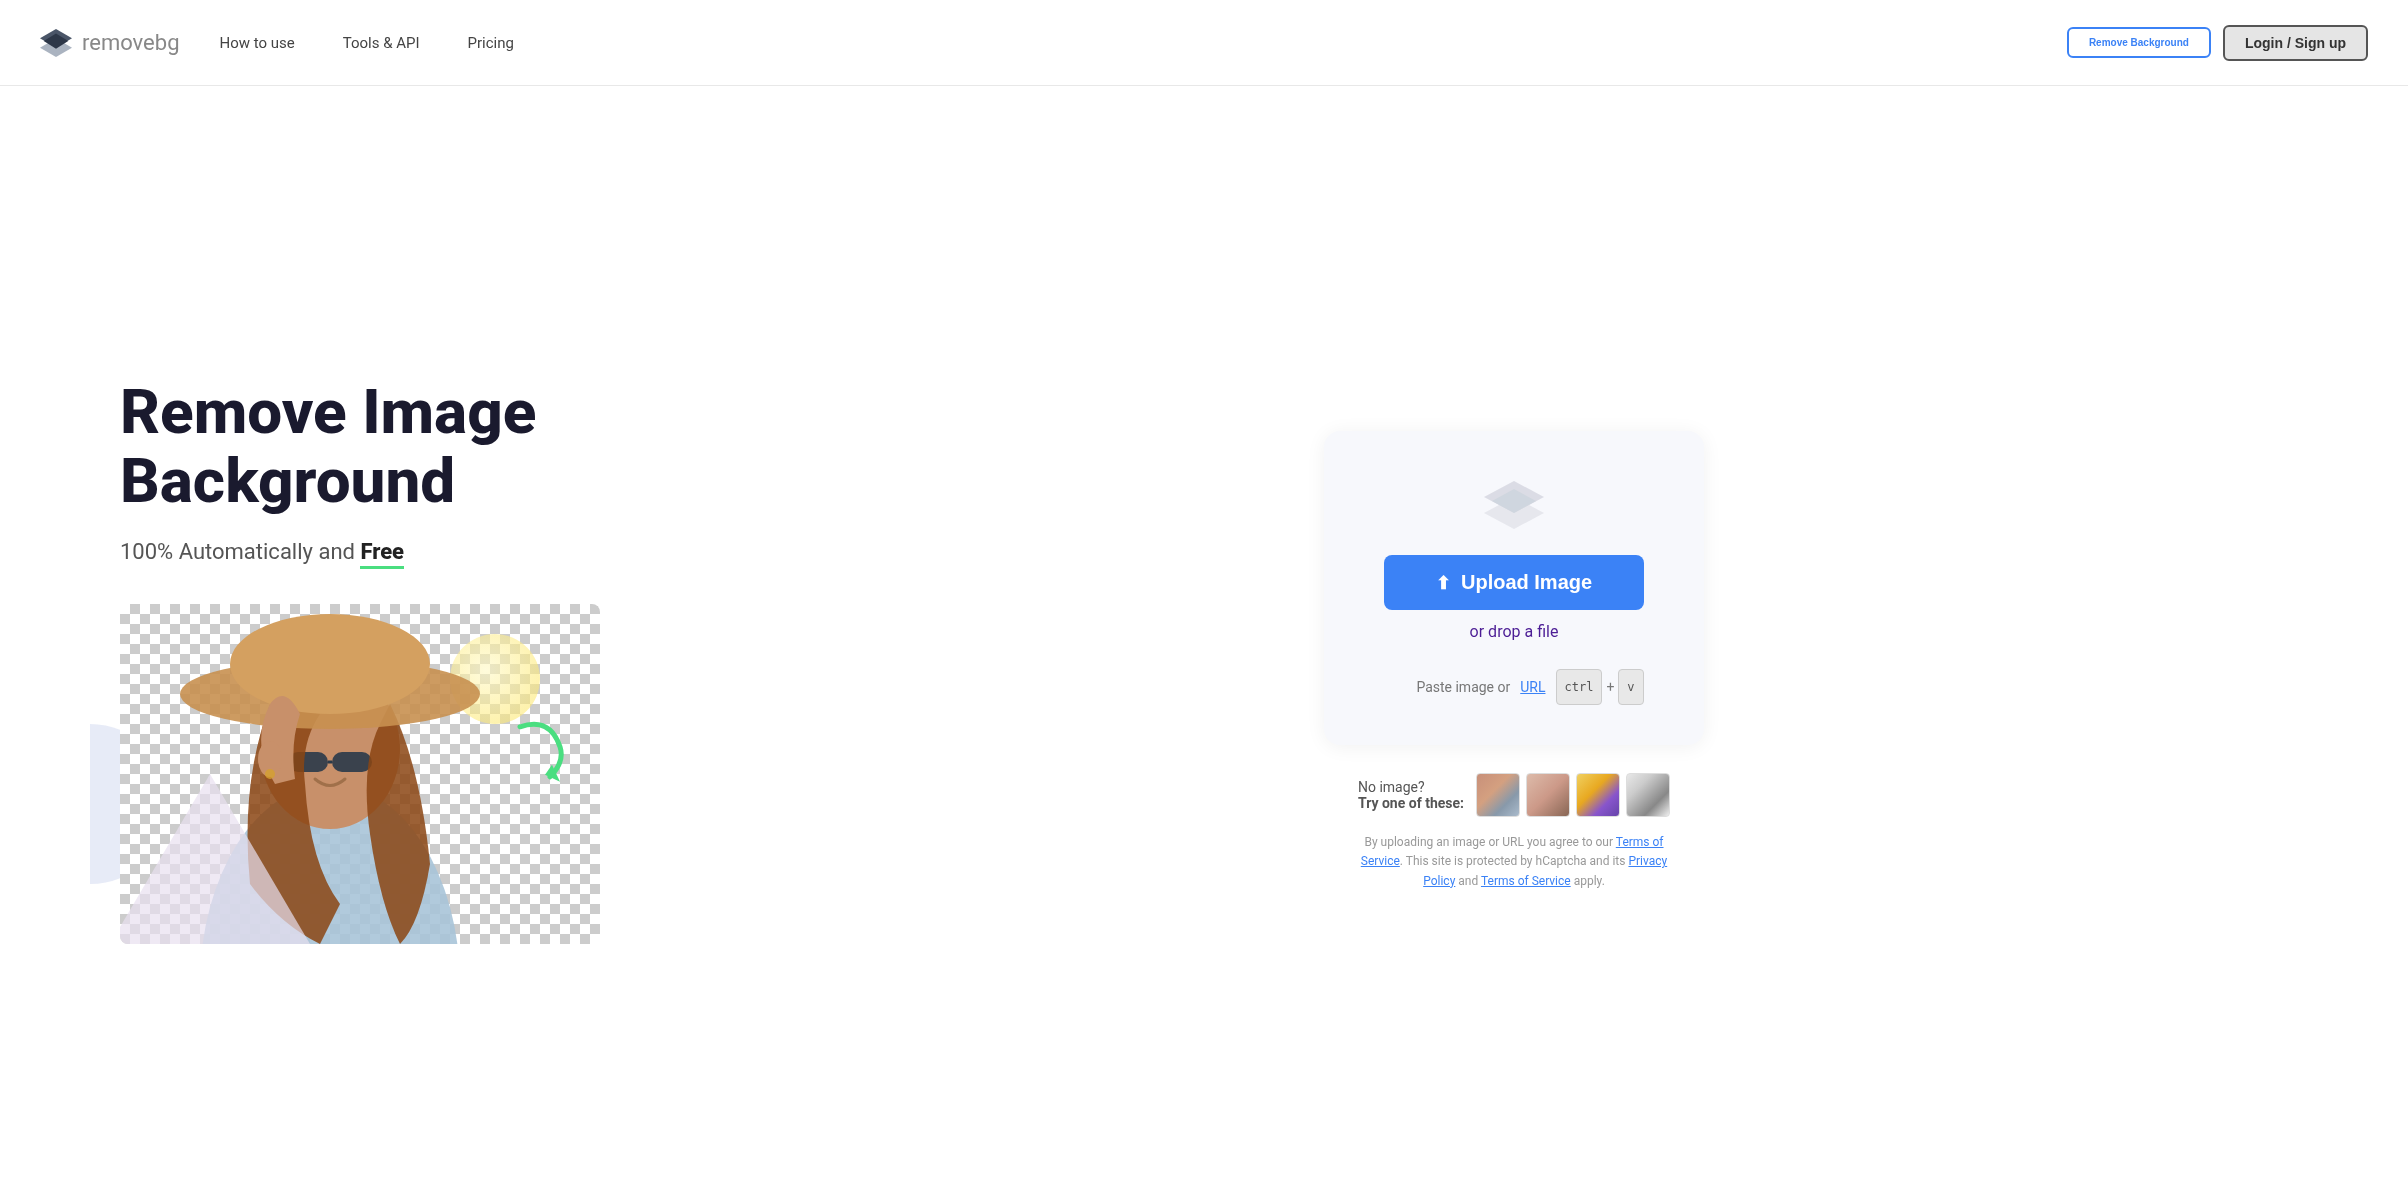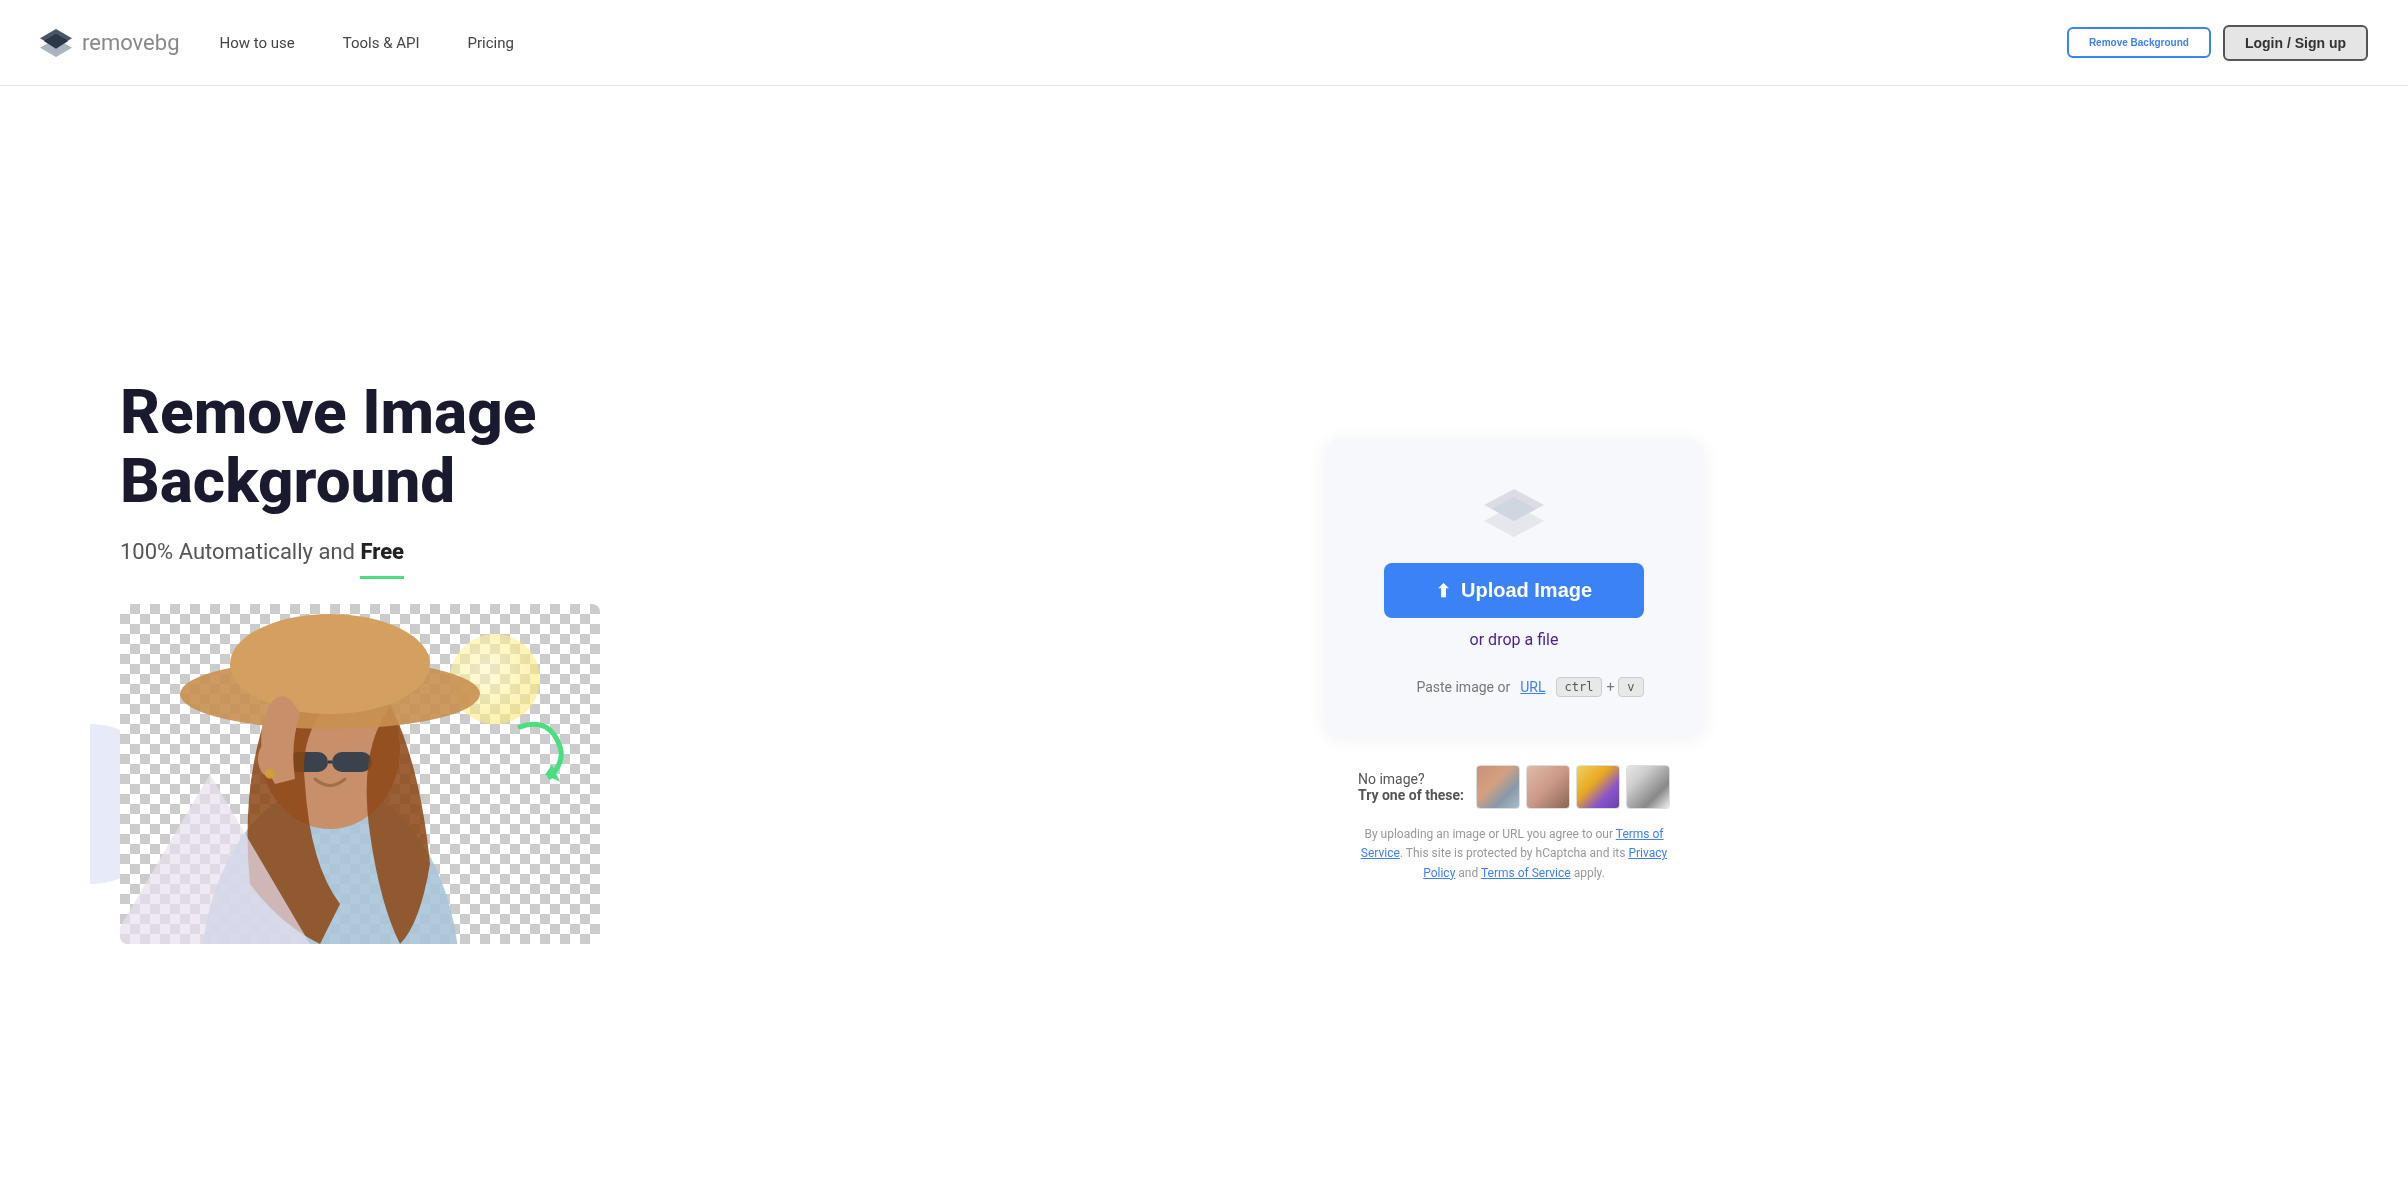--- a/index.html
+++ b/index.html
@@ -33,21 +33,21 @@
     
     .hero {
       display: flex; align-items: center; justify-content: space-between;
       padding: 60px 80px 40px 120px; min-height: calc(100vh - 70px);
       position: relative; overflow: hidden;
     }
 
     .hero-left { flex: 1; max-width: 520px; position: relative; z-index: 2; }
     .hero-title { font-size: 62px; font-weight: 800; line-height: 1.1; color: #1a1a2e; margin-bottom: 24px; }
     .hero-subtitle { font-size: 22px; color: #555; margin-bottom: 40px; }
-    .hero-subtitle b { font-weight: 800; color: #222; border-bottom: 3px solid #4ade80; padding-bottom: 12px; }
+    .hero-subtitle b { font-weight: 800; color: #222; border-bottom: 3px solid #4ade80; padding-bottom: 2px; }
 
     
     .hero-image-wrapper {
       position: relative; margin-top: 20px;
     }
     .hero-image-box {
       width: 480px; height: 340px; position: relative; overflow: hidden; border-radius: 8px;
     }
     
     .checker-bg {
@@ -118,21 +118,21 @@
     .paste-row {
       margin-top: 28px; display: flex; align-items: center; gap: 10px;
       font-size: 14px; color: #777; flex-wrap: wrap; justify-content: center; margin-left: 32px;
     }
     .url-link { color: #3b82f6; text-decoration: underline; cursor: pointer; }
     .kbd-combo {
       display: flex; align-items: center; gap: 4px;
     }
     .kbd {
       background: #e8e8e8; border: 1px solid #ccc; border-radius: 4px;
-      padding: 2px 8px; font-size: 12px; font-family: monospace; color: #555;
+      padding: 10px 8px; font-size: 12px; font-family: monospace; color: #555;
     }
 
     
     .sample-row {
       margin-top: 28px; display: flex; align-items: center; gap: 12px; flex-wrap: wrap;
     }
     .sample-label { font-size: 14px; color: #555; }
     .sample-label b { font-weight: 700; }
     .sample-thumbs { display: flex; gap: 6px; }
     .thumb {

